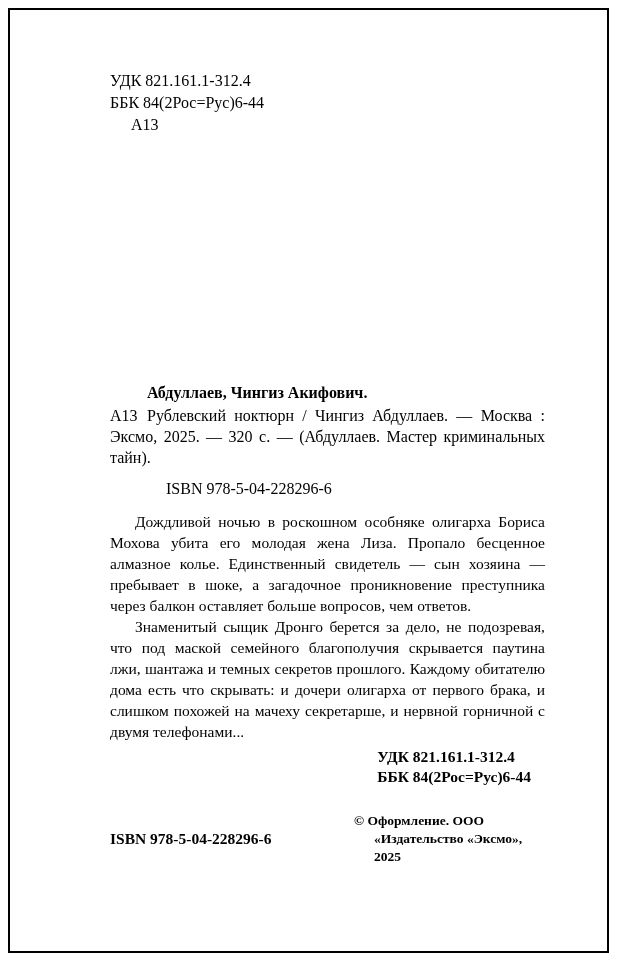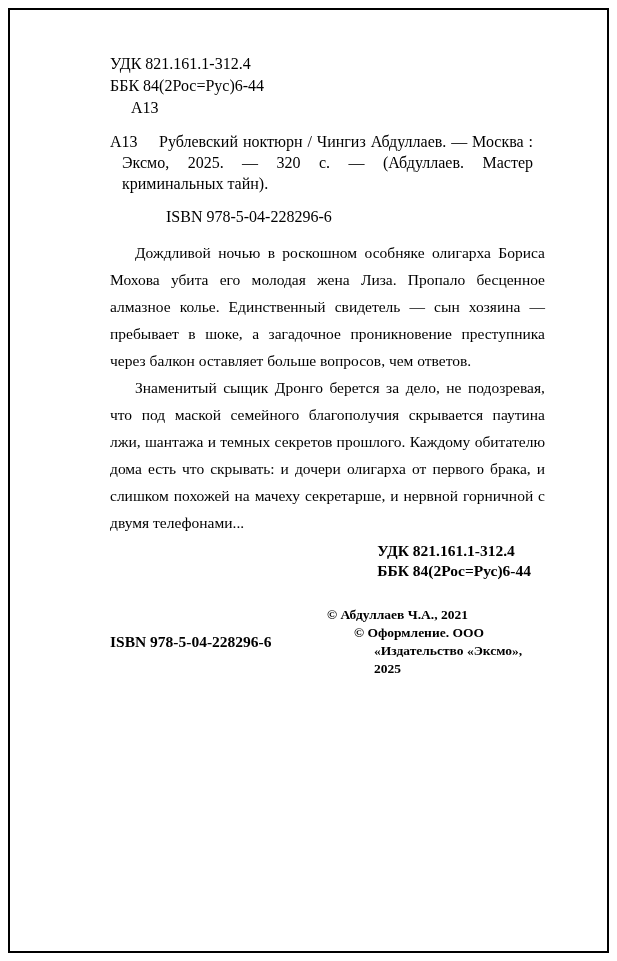--- a/index.html
+++ b/index.html
@@ -18,21 +18,21 @@
   }
   .frame {
     position: absolute;
     inset: 8px;
     border: 2px solid #000000;
     pointer-events: none;
   }
   .content {
     position: absolute;
     inset: 0;
-    padding: 53px 72px 0 110px;
+    padding: 70px 72px 0 110px;
     box-sizing: border-box;
   }
   .top-block {
     font-size: 16px;
     line-height: 22px;
   }
   .top-code {
     padding-left: 21px;
   }
   .author-heading {
@@ -47,35 +47,35 @@
     margin-top: 2px;
   }
   .entry-code {
     position: absolute;
     left: 0;
     top: 0;
     font-size: 16px;
     line-height: 21px;
   }
   .entry-text {
-    margin: 12px;
+    margin: 0;
     font-size: 16px;
     line-height: 21px;
     text-indent: 37px;
     text-align: justify;
   }
   .isbn-mid {
     margin: 10px 0 12px 56px;
     font-size: 16px;
     line-height: 21px;
   }
   .para {
     margin: 0;
     font-size: 15.5px;
-    line-height: 27px;
+    line-height: 21px;
     text-indent: 25px;
     text-align: justify;
   }
   .class-bottom {
     width: fit-content;
     margin: 5px 14px 0 auto;
     font-weight: bold;
     font-size: 15.5px;
     line-height: 19.5px;
     text-align: left;
@@ -109,38 +109,38 @@
   <div class="frame"></div>
 
   <div class="content">
 
     <div class="top-block">
       <div>УДК 821.161.1-312.4</div>
       <div>ББК 84(2Рос=Рус)6-44</div>
       <div class="top-code">А13</div>
     </div>
 
+    <div class="author-heading">Абдуллаев, Чингиз Акифович.</div>
 
     <div class="entry-row">
       <span class="entry-code">А13</span>
       <p class="entry-text">Рублевский ноктюрн / Чингиз Абдуллаев. — Москва : Эксмо, 2025. — 320 с. — (Абдуллаев. Мастер криминальных тайн).</p>
     </div>
 
     <div class="isbn-mid">ISBN 978-5-04-228296-6</div>
 
     <p class="para">Дождливой ночью в роскошном особняке олигарха Бориса Мохова убита его молодая жена Лиза. Пропало бесценное алмазное колье. Единственный свидетель — сын хозяина — пребывает в шоке, а загадочное проникновение преступника через балкон оставляет больше вопросов, чем ответов.</p>
     <p class="para">Знаменитый сыщик Дронго берется за дело, не подозревая, что под маской семейного благополучия скрывается паутина лжи, шантажа и темных секретов прошлого. Каждому обитателю дома есть что скрывать: и дочери олигарха от первого брака, и слишком похожей на мачеху секретарше, и нервной горничной с двумя телефонами...</p>
 
     <div class="class-bottom">
       <div>УДК 821.161.1-312.4</div>
       <div>ББК 84(2Рос=Рус)6-44</div>
     </div>
 
     <div class="footer">
       <div class="isbn-bottom">ISBN 978-5-04-228296-6</div>
       <div class="copyrights">
-        <div class="c1">© Абдуллаев Ч.А., 2021</div>
         <div class="c2">© Оформление.  ООО «Издательство «Эксмо», 2025</div>
       </div>
     </div>
 
   </div>
 </div>
 
 </body></html>

